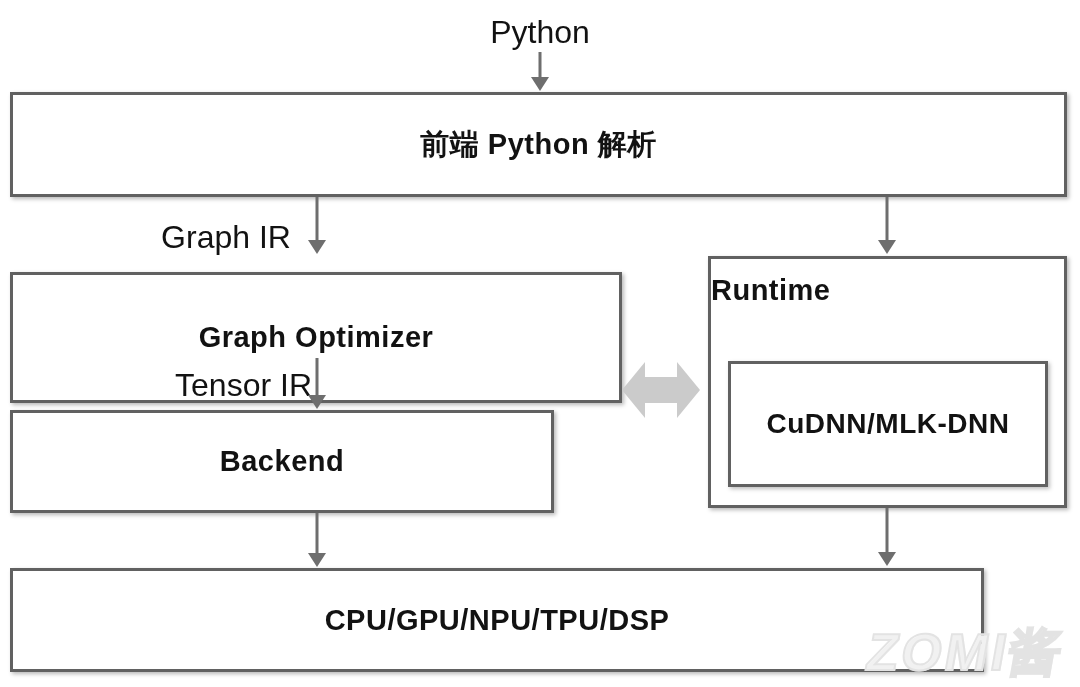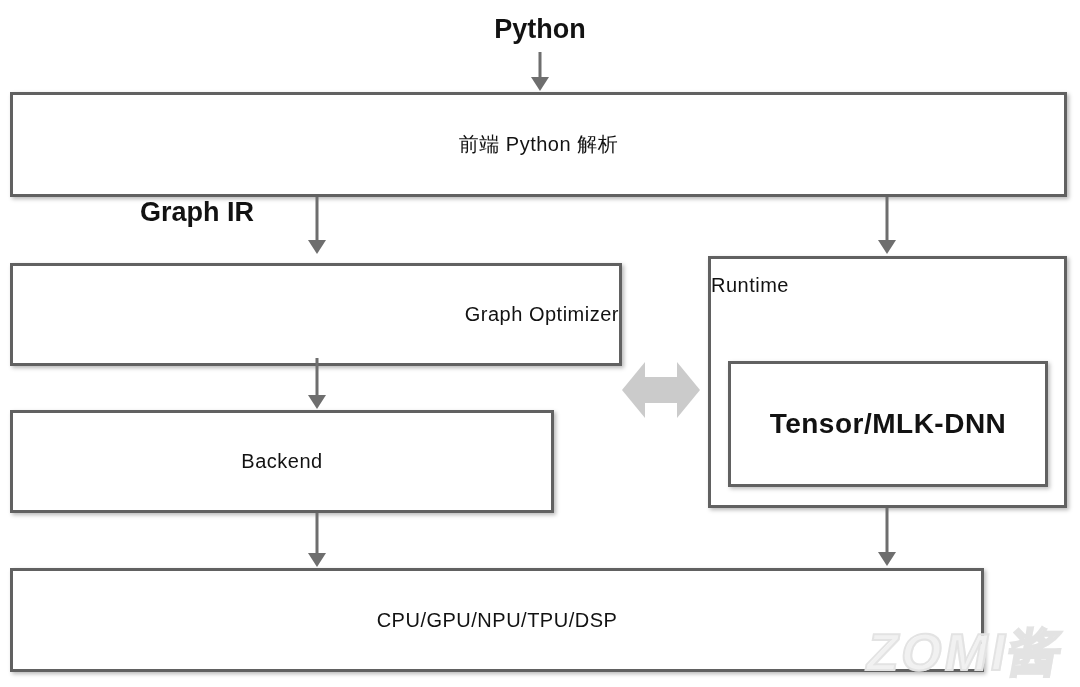--- a/index.html
+++ b/index.html
@@ -27,28 +27,28 @@
     border: 3px solid var(--border);
     box-shadow: 2px 2px 4px rgba(0,0,0,0.28);
   }
   .box-center {
     display: flex;
     align-items: center;
     justify-content: center;
     text-align: center;
   }
   .box-label {
-    font-size: 20px;
-    font-weight: 400;
+    font-size: 29px;
+    font-weight: 700;
     letter-spacing: 0.5px;
   }
   .edge-label {
     position: absolute;
-    font-size: 27px;
-    font-weight: 700;
+    font-size: 32px;
+    font-weight: 400;
     white-space: nowrap;
   }
   
   .arrow-v { position: absolute; width: 20px; }
   .arrow-v::before {
     content: "";
     position: absolute;
     left: 50%;
     transform: translateX(-50%);
     top: 0;
@@ -125,41 +125,42 @@
 <div class="canvas">
 
   <div class="edge-label" style="left:440px; top:14px; width:200px; text-align:center;">Python</div>
 
   <div class="arrow-v" style="left:530px; top:52px; height:39px;"></div>
 
   <div class="box box-center" style="left:10px; top:92px; width:1057px; height:105px;">
     <span class="box-label">前端 Python 解析</span>
   </div>
 
-  <div class="edge-label" style="left:140px; top:197px; width:172px; text-align:left;">Graph IR</div>
+  <div class="edge-label" style="left:140px; top:219px; width:172px; text-align:center;">Graph IR</div>
   <div class="arrow-v" style="left:307px; top:197px; height:57px;"></div>
 
-  <div class="box box-center" style="left:10px; top:263px; width:612px; height:103px;justify-content:flex-end;">
+  <div class="box box-center" style="left:10px; top:272px; width:612px; height:131px;">
     <span class="box-label">Graph Optimizer</span>
   </div>
 
+  <div class="edge-label" style="left:140px; top:367px; width:172px; text-align:right;">Tensor IR</div>
   <div class="arrow-v" style="left:307px; top:358px; height:51px;"></div>
 
   <div class="box box-center" style="left:10px; top:410px; width:544px; height:103px;">
     <span class="box-label">Backend</span>
   </div>
 
   <div class="arrow-v" style="left:307px; top:513px; height:54px;"></div>
 
   <div class="arrow-v" style="left:877px; top:197px; height:57px;"></div>
 
   <div class="box" style="left:708px; top:256px; width:359px; height:252px;">
     <div class="runtime-title box-label">Runtime</div>
     <div class="kernel-box">
-      <div class="kernel-line">Tensor/MLK-DNN</div>
+      <div class="kernel-line">CuDNN/MLK-DNN</div>
     </div>
   </div>
 
   <div class="arrow-h2" style="left:622px; top:362px; width:78px; height:56px;"></div>
 
   <div class="arrow-v" style="left:877px; top:508px; height:58px;"></div>
 
   <div class="box box-center" style="left:10px; top:568px; width:974px; height:104px;">
     <span class="box-label">CPU/GPU/NPU/TPU/DSP</span>
   </div>

